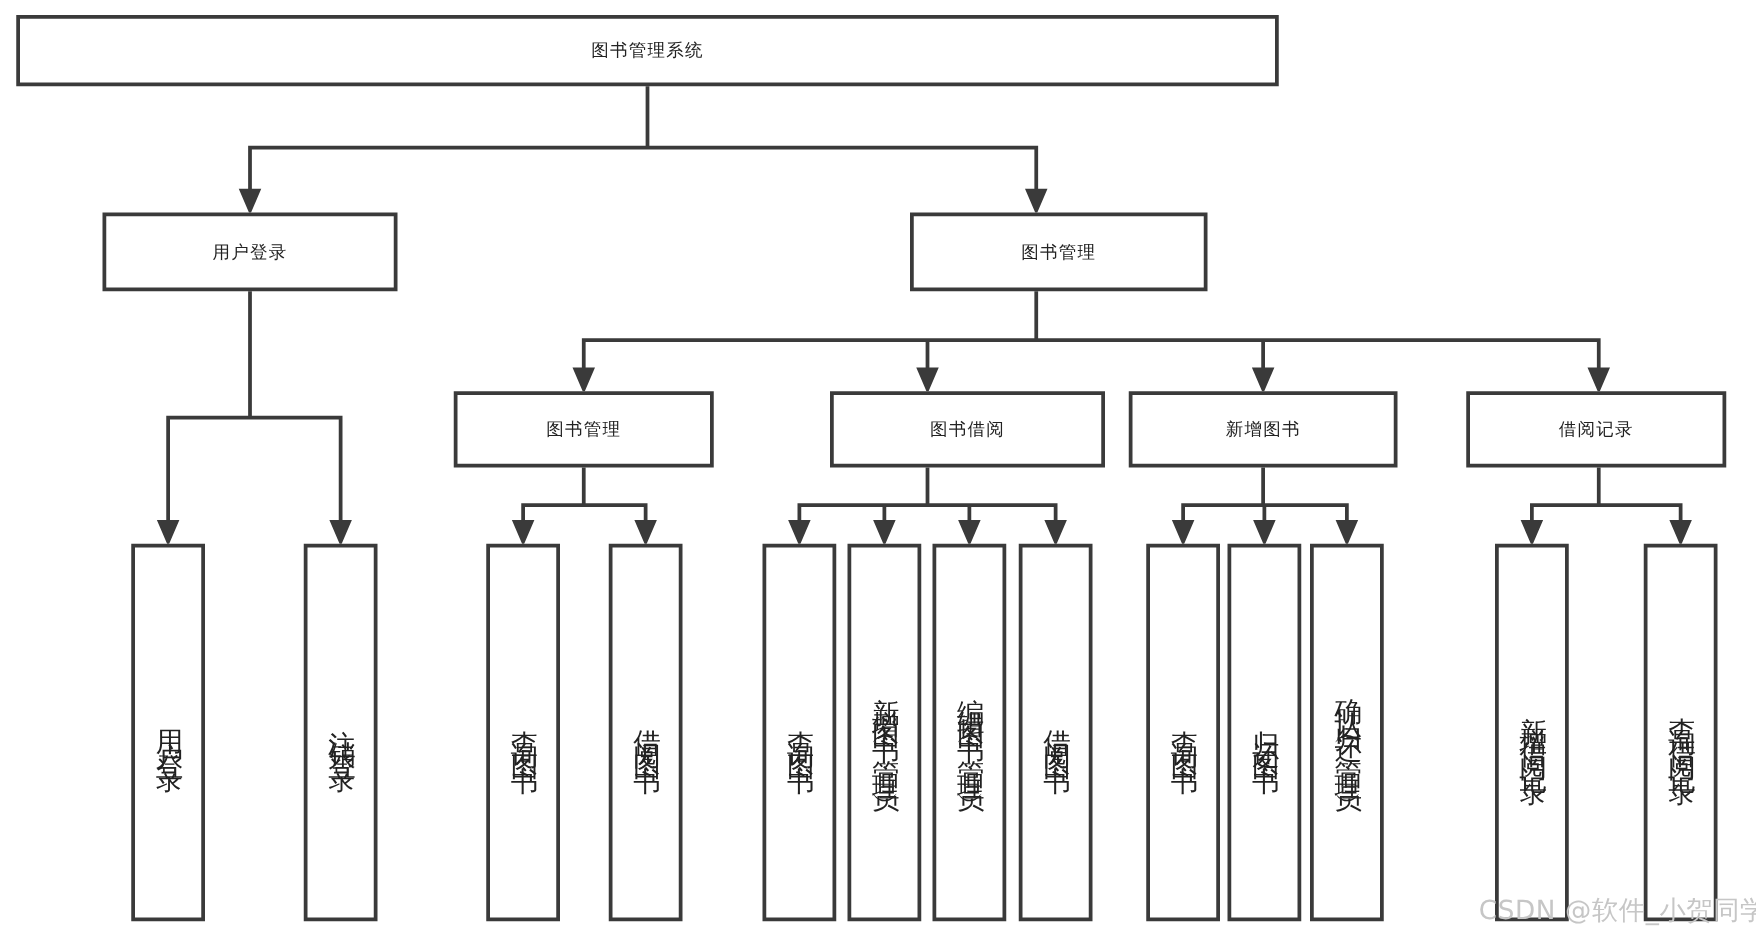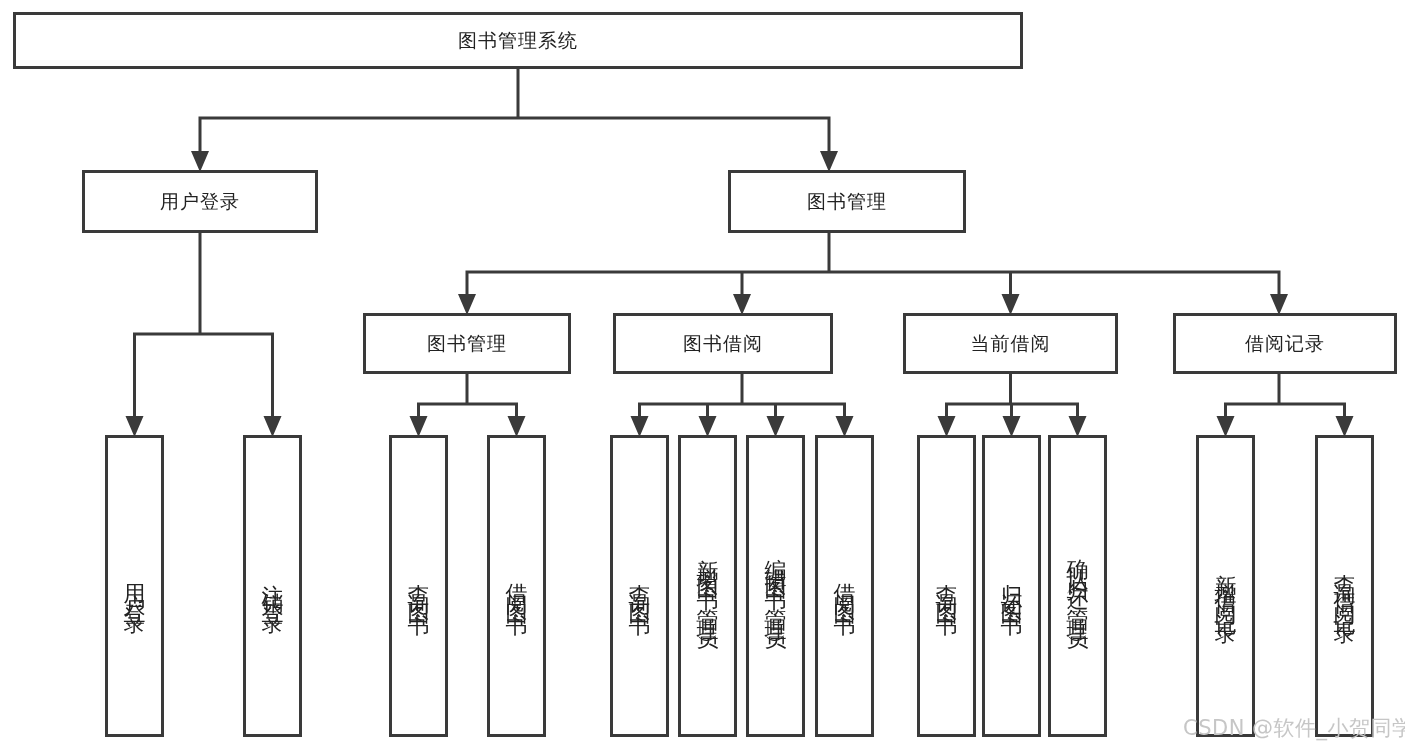--- a/index.html
+++ b/index.html
@@ -34,21 +34,21 @@
     position: absolute;
     box-sizing: border-box;
     border: 3px solid #3a3a3a;
     background: #ffffff;
     display: flex;
     align-items: center;
     justify-content: center;
     z-index: 1;
   }
   .box.h .lbl {
-    font-size: 19px;
+    font-size: 14px;
     color: #222222;
     letter-spacing: 1px;
     white-space: nowrap;
   }
   .box.v .lbl {
     writing-mode: vertical-rl;
     text-orientation: mixed;
     font-size: 22px;
     letter-spacing: 10px;
     line-height: 1;
@@ -101,27 +101,27 @@
   <div class="box h" style="left:82px;top:170px;width:236px;height:63px">
     <span class="lbl">用户登录</span>
   </div>
   <div class="box h" style="left:728px;top:170px;width:238px;height:63px">
     <span class="lbl">图书管理</span>
   </div>
 
   <div class="box h" style="left:363px;top:313px;width:208px;height:61px">
     <span class="lbl">图书管理</span>
   </div>
-  <div class="box h" style="left:613px;top:313px;width:220px;height:61px">
+  <div class="box h" style="left:664px;top:313px;width:220px;height:61px">
     <span class="lbl">图书借阅</span>
   </div>
   <div class="box h" style="left:903px;top:313px;width:215px;height:61px">
-    <span class="lbl">当前借阅</span>
+    <span class="lbl">新增图书</span>
   </div>
-  <div class="box h" style="left:1173px;top:313px;width:224px;height:61px">
+  <div class="box h" style="left:1173px;top:313px;width:208px;height:61px">
     <span class="lbl">借阅记录</span>
   </div>
 
   <div class="box v" style="left:105px;top:435px;width:59px;height:302px">
     <span class="lbl">用户登录</span>
   </div>
   <div class="box v" style="left:243px;top:435px;width:59px;height:302px">
     <span class="lbl">注销登录</span>
   </div>
 

